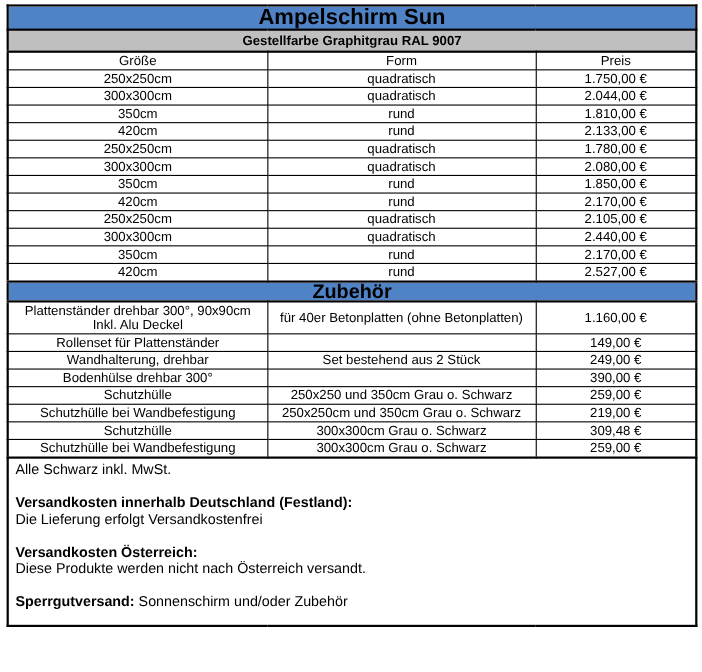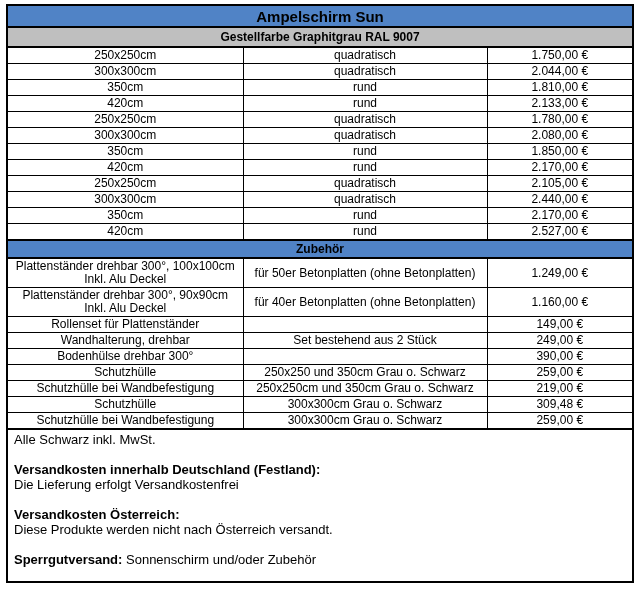--- a/index.html
+++ b/index.html
@@ -30,37 +30,37 @@
     vertical-align:middle;
     font-size:12px;
     line-height:13px;
     padding:0 2px;
     overflow:hidden;
     white-space:nowrap;
   }
   tr.r-title td{
     background:var(--blue);
     font-weight:bold;
-    font-size:15px;
+    font-size:20px;
     height:20px;
     border:2px solid var(--border);
   }
   tr.r-gray td{
     background:var(--gray);
     font-weight:bold;
     height:18px;
     border-top:2px solid var(--border);
     border-bottom:2px solid var(--border);
   }
   tr.r-colhead td{height:15px;}
   tr.r-data td{height:15px;margin-top:20px;}
   tr.r-zub td{
     background:var(--blue);
     font-weight:bold;
-    font-size:12px;
+    font-size:18px;
     height:16px;
     border-top:2px solid var(--border);
     border-bottom:2px solid var(--border);
   }
   tr.r-double td{height:28px;white-space:normal;}
   tr.r-double td .l1,.l2{line-height:13px;}
   td.footer-cell{
     height:147px;
     text-align:left;
     vertical-align:top;
@@ -87,20 +87,25 @@
 
     <tbody>
         <tr class="r-title">
       <td colspan="3">Ampelschirm Sun</td>
     </tr>
 
     <tr class="r-gray">
       <td colspan="3">Gestellfarbe Graphitgrau RAL 9007</td>
     </tr>
 
+    <tr class="r-colhead">
+      <td>Größe</td>
+      <td>Form</td>
+      <td>Preis</td>
+    </tr>
 
     <tr class="r-data">
       <td>250x250cm</td>
       <td>quadratisch</td>
       <td>1.750,00 €</td>
     </tr>
     <tr class="r-data">
       <td>300x300cm</td>
       <td>quadratisch</td>
       <td>2.044,00 €</td>
@@ -157,28 +162,20 @@
     <tr class="r-data">
       <td>420cm</td>
       <td>rund</td>
       <td>2.527,00 €</td>
     </tr>
 
     <tr class="r-zub">
       <td colspan="3">Zubehör</td>
     </tr>
 
-    <tr class="r-double">
-      <td>
-        <div class="l1">Plattenständer drehbar 300°, 100x100cm</div>
-        <div class="l2">Inkl. Alu Deckel</div>
-      </td>
-      <td>für 50er Betonplatten (ohne Betonplatten)</td>
-      <td>1.249,00 €</td>
-    </tr>
     <tr class="r-double">
       <td>
         <div class="l1">Plattenständer drehbar 300°, 90x90cm</div>
         <div class="l2">Inkl. Alu Deckel</div>
       </td>
       <td>für 40er Betonplatten (ohne Betonplatten)</td>
       <td>1.160,00 €</td>
     </tr>
     <tr class="r-data">
       <td>Rollenset für Plattenständer</td>

